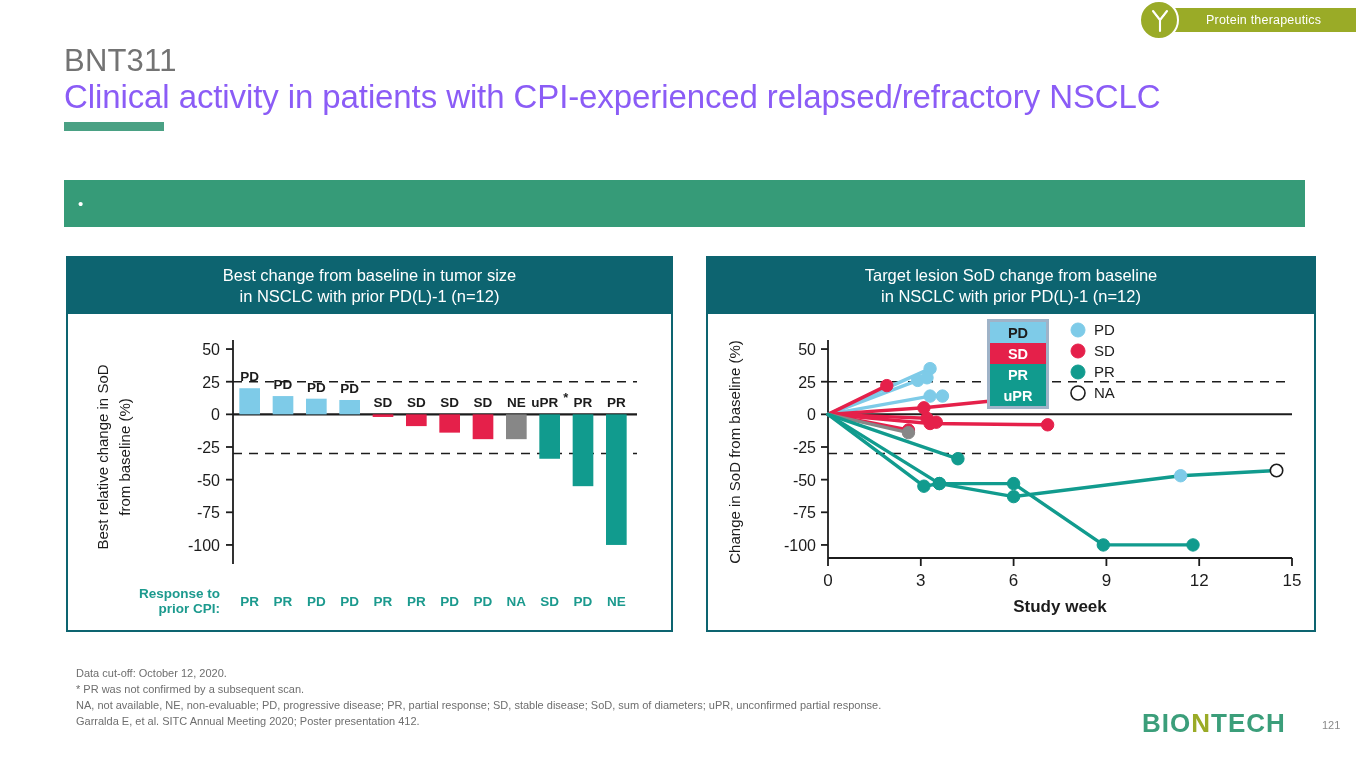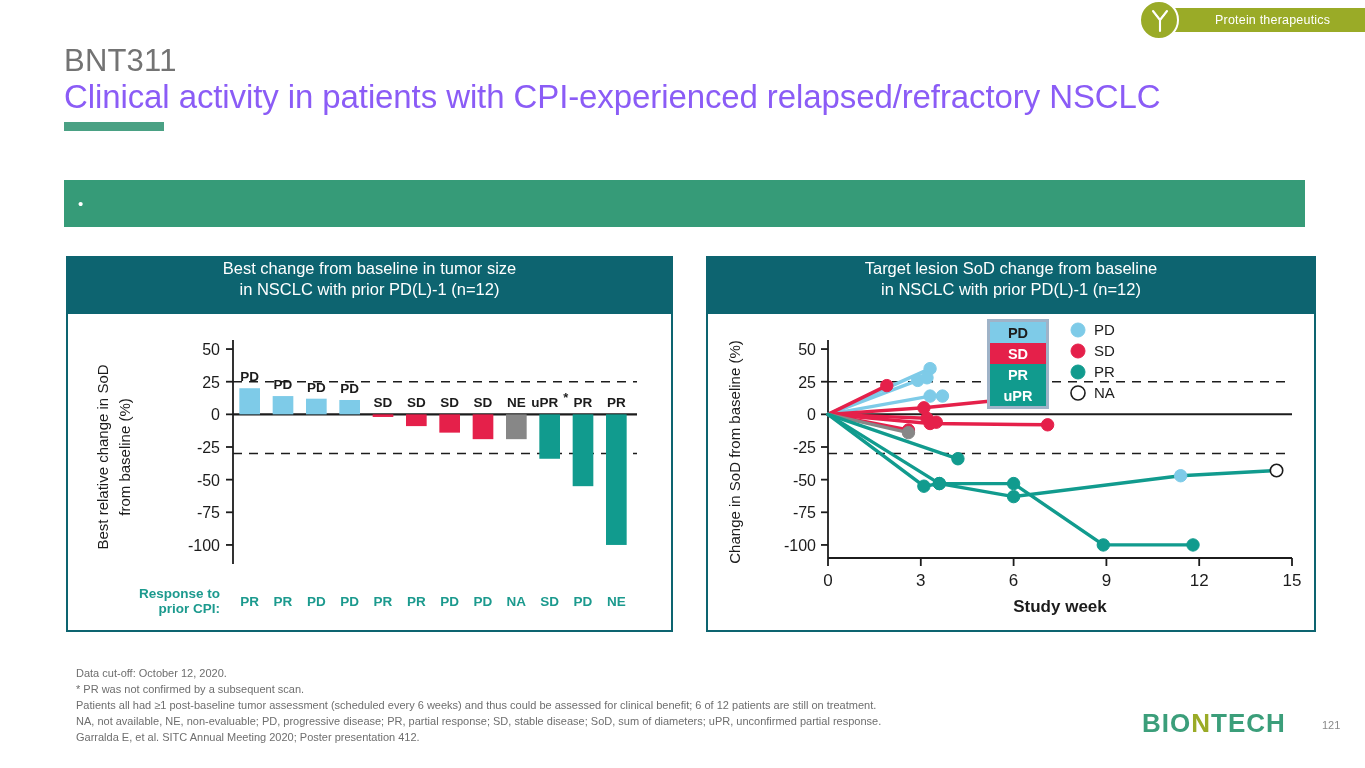--- a/index.html
+++ b/index.html
@@ -10,21 +10,21 @@
     position: relative;
     overflow: hidden;
   }
 
   
   .badge-wrap {
     position: absolute; top: 0; left: 1138px;
     width: 227px; height: 32px;
   }
   .badge-bar {
-    position: absolute; left: 27px; top: 8px;
+    position: absolute; left: 18px; top: 8px;
     width: 200px; height: 24px;
     background: #9aab27;
     display: flex; align-items: center;
   }
   .badge-text {
     color: #ffffff; font-size: 12.5px; margin-left: 50px;
     white-space: nowrap; letter-spacing: .2px;
   }
   .badge-circle {
     position: absolute; left: 1px; top: 0px;
@@ -61,21 +61,21 @@
   
   .panel {
     position: absolute; top: 256px; height: 376px;
     border: 2px solid #0d6470; background: #ffffff;
   }
   #panel-left  { left: 66px;  width: 607px; }
   #panel-right { left: 694px; width: 610px; margin-left: 12px; }
   .panel-head {
     background: #0d6470; color: #ffffff;
     height: 56px; display: flex; flex-direction: column;
-    align-items: center; justify-content: flex-start;
+    align-items: center; justify-content: center;
     font-size: 16.5px; line-height: 1.25;
   }
   .panel-body { position: relative; width: 100%; height: 318px; }
   .panel-body svg { display: block; }
 
   
   .foot {
     position: absolute; left: 76px; top: 666px;
     font-size: 11px; color: #6e6e6e; line-height: 1.45;
   }
@@ -279,21 +279,20 @@
         <text x="386" y="63" font-size="15" font-family="&quot;Liberation Sans&quot;, sans-serif" fill="#1c1c1c" text-anchor="start" font-weight="normal">PR</text>
         <circle cx="370" cy="79" r="7" fill="#ffffff" stroke="#1c1c1c" stroke-width="1.6"></circle>
         <text x="386" y="84" font-size="15" font-family="&quot;Liberation Sans&quot;, sans-serif" fill="#1c1c1c" text-anchor="start" font-weight="normal">NA</text>
       </svg>
   </div>
 </div>
 
 <div class="foot" id="footnotes">
     <div>Data cut-off: October 12, 2020.</div>
     <div>* PR was not confirmed by a subsequent scan.</div>
-    <div>Patients all had ≥1 post-baseline tumor assessment (scheduled every 6 weeks) and thus could be assessed for clinical benefit; 6 of 12 patients are still on treatment.</div>
     <div>NA, not available, NE, non-evaluable; PD, progressive disease; PR, partial response; SD, stable disease; SoD, sum of diameters; uPR, unconfirmed partial response.</div>
     <div>Garralda E, et al. SITC Annual Meeting 2020; Poster presentation 412.</div>
   </div>
 
 <div class="logo">
   <span class="c1">BIO</span><span class="c2">N</span><span class="c1">TECH</span>
 </div>
 <div class="pageno">121</div>
 
 </body></html>

